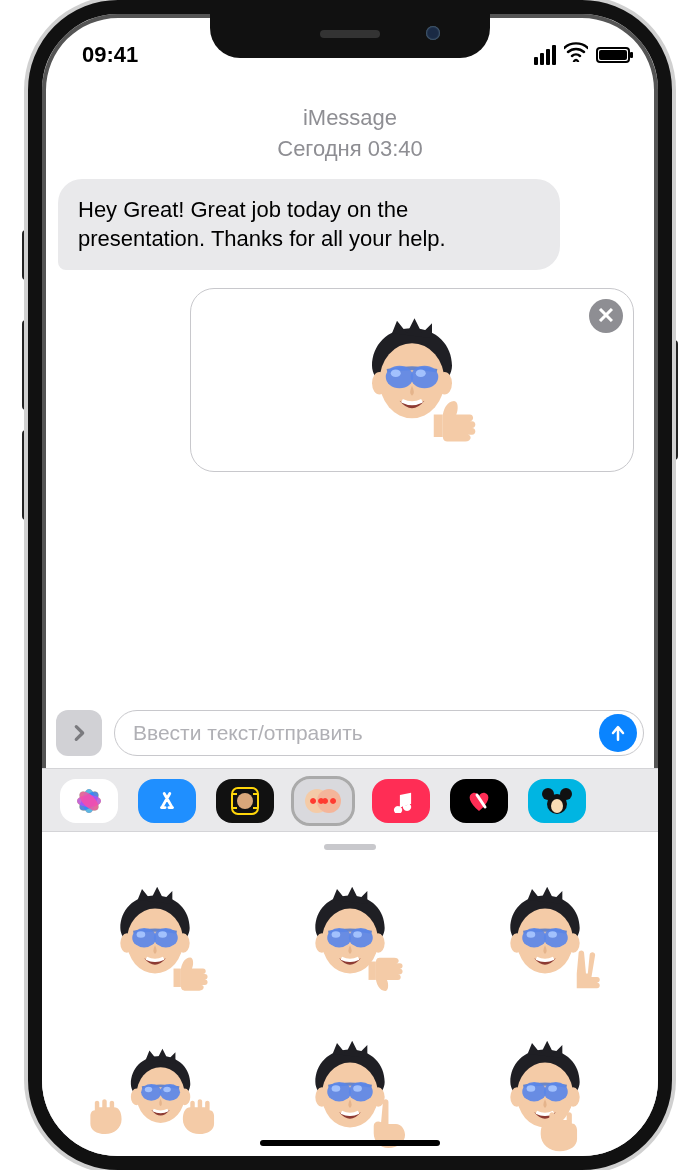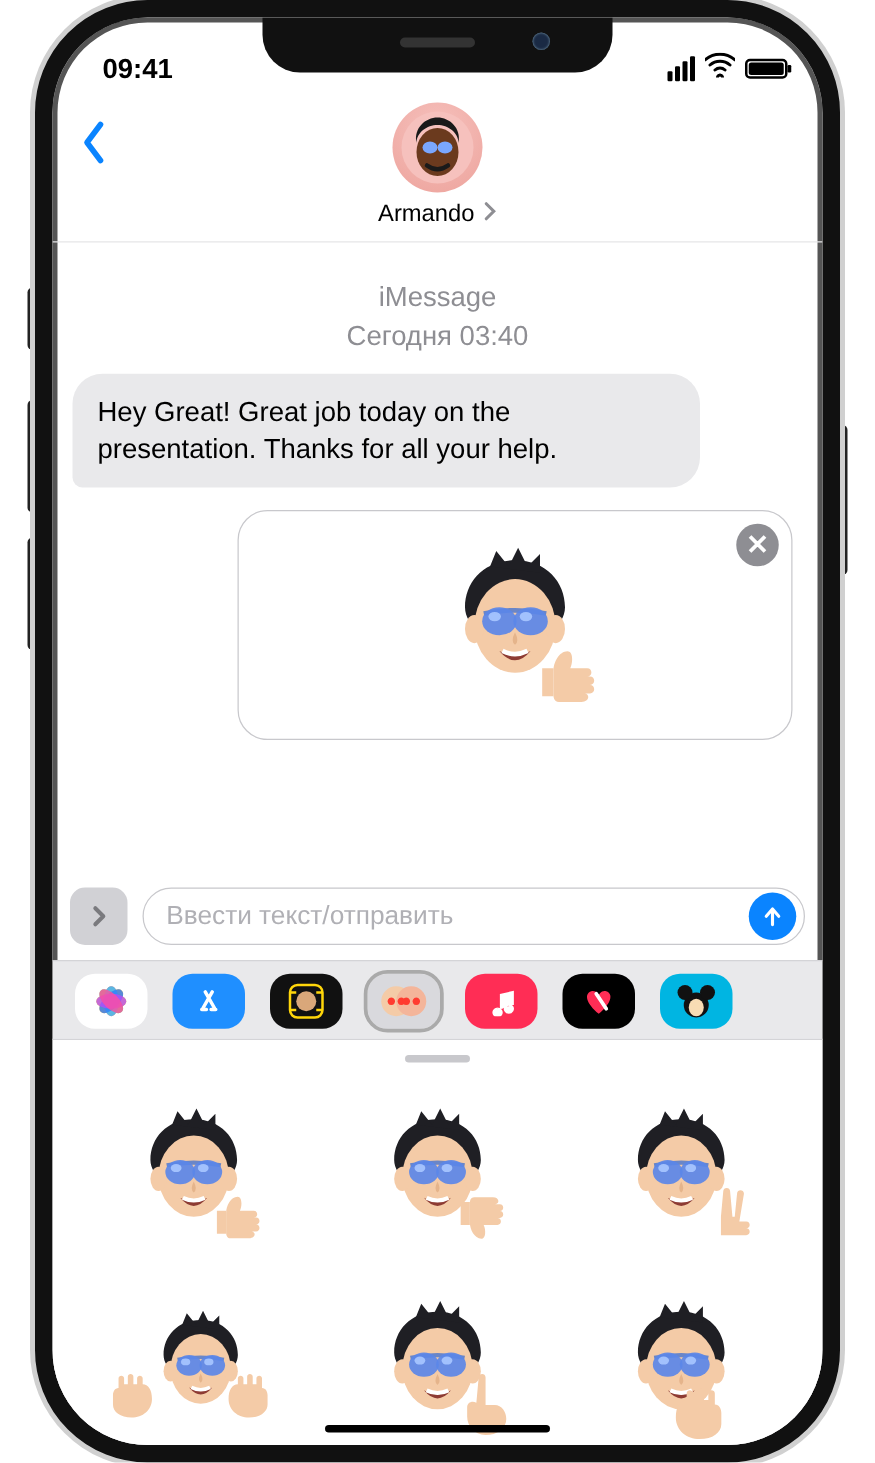--- a/index.html
+++ b/index.html
@@ -275,40 +275,20 @@
             <svg width="24" height="20" viewBox="0 0 24 20">
                 <path d="M12 18 a2 2 0 1 0 0.001 0 M4 10 a12 12 0 0 1 16 0 M0 6 a18 18 0 0 1 24 0 M8 14 a6 6 0 0 1 8 0" stroke="#000" stroke-width="2.4" fill="none" stroke-linecap="round"></path>
               </svg>
           </span>
           <span class="batt">
               <span class="fill"></span>
             </span>
         </div>
       </div>
 
-      <div class="nav">
-        <div class="back">
-          <svg viewBox="0 0 24 40">
-              <path d="M18 4 L6 20 L18 36" stroke="#0a84ff" stroke-width="5" fill="none" stroke-linecap="round" stroke-linejoin="round"></path>
-            </svg>
-        </div>
-        <div class="avatar-lg">
-          <svg class="avatar-face" viewBox="0 0 100 100">
-              <use href="#armando-face"></use>
-            </svg>
-        </div>
-        <div class="contact-row">
-          <span>Armando</span>
-          <span class="chev-s">
-            <svg width="12" height="16" viewBox="0 0 12 16">
-                <path d="M3 2 L9 8 L3 14" stroke="#8e8e93" stroke-width="2.5" fill="none" stroke-linecap="round"></path>
-              </svg>
-          </span>
-        </div>
-      </div>
 
       <div class="chat">
         <div class="meta">
           <div>iMessage</div>
           <div>Сегодня 03:40</div>
         </div>
         <div class="bubble-in">
           <span>Hey Great! Great job today on the presentation. Thanks for all your help.</span>
         </div>
 

